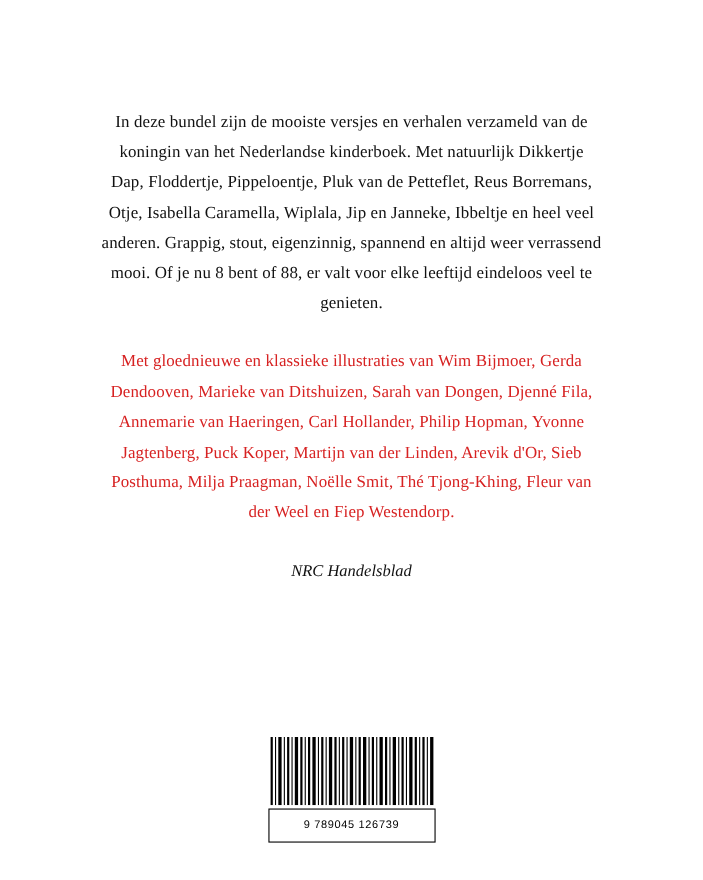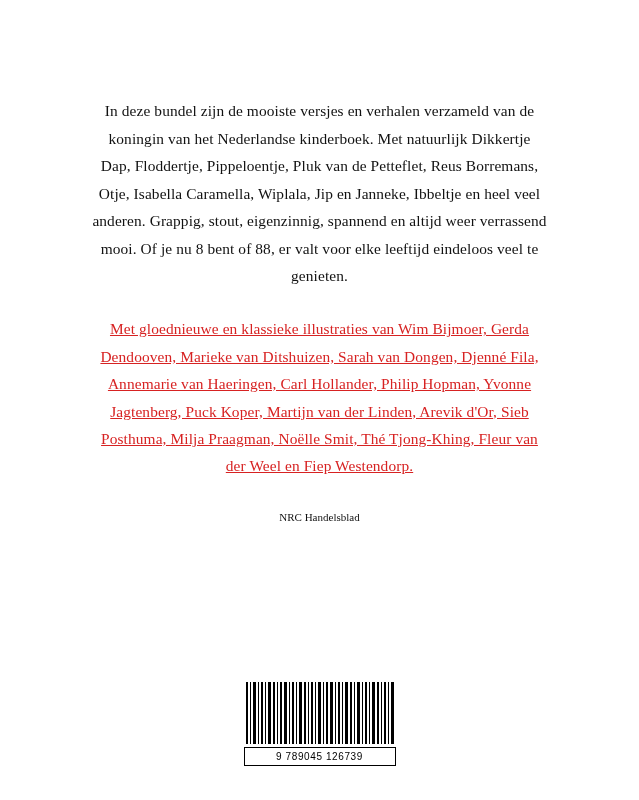--- a/index.html
+++ b/index.html
@@ -34,33 +34,33 @@
     color: #111111;
     letter-spacing: 0.1px;
   }
   .illustrators {
     margin-top: 26px;
     font-size: 15.4px;
     line-height: 1.78;
     text-align: center;
     color: #d72222;
     letter-spacing: 0.1px;
-    text-decoration: underline;
   }
   .quote-block {
     margin-top: 28px;
     text-align: center;
   }
   .quote {
     font-size: 14.6px;
     line-height: 1.72;
     color: #111111;
   }
   .source {
-    font-size: 11px;
+    font-size: 15px;
+    font-style: italic;
     line-height: 1.72;
     color: #111111;
     margin-top: 1px;
   }
   .barcode-area {
     position: absolute;
     left: 0;
     right: 0;
     bottom: 34px;
     display: flex;
@@ -76,21 +76,21 @@
   }
   .bars {
     width: 152px;
     height: 62px;
     display: block;
   }
   .isbn-frame {
     margin-top: 3px;
     border: 1px solid #000000;
     width: 152px;
-    height: 19px;
+    height: 31px;
     display: flex;
     align-items: center;
     justify-content: center;
     box-sizing: border-box;
   }
   .isbn-text {
     font-family: "Liberation Sans", sans-serif;
     font-size: 10px;
     letter-spacing: 0.6px;
     color: #000000;

